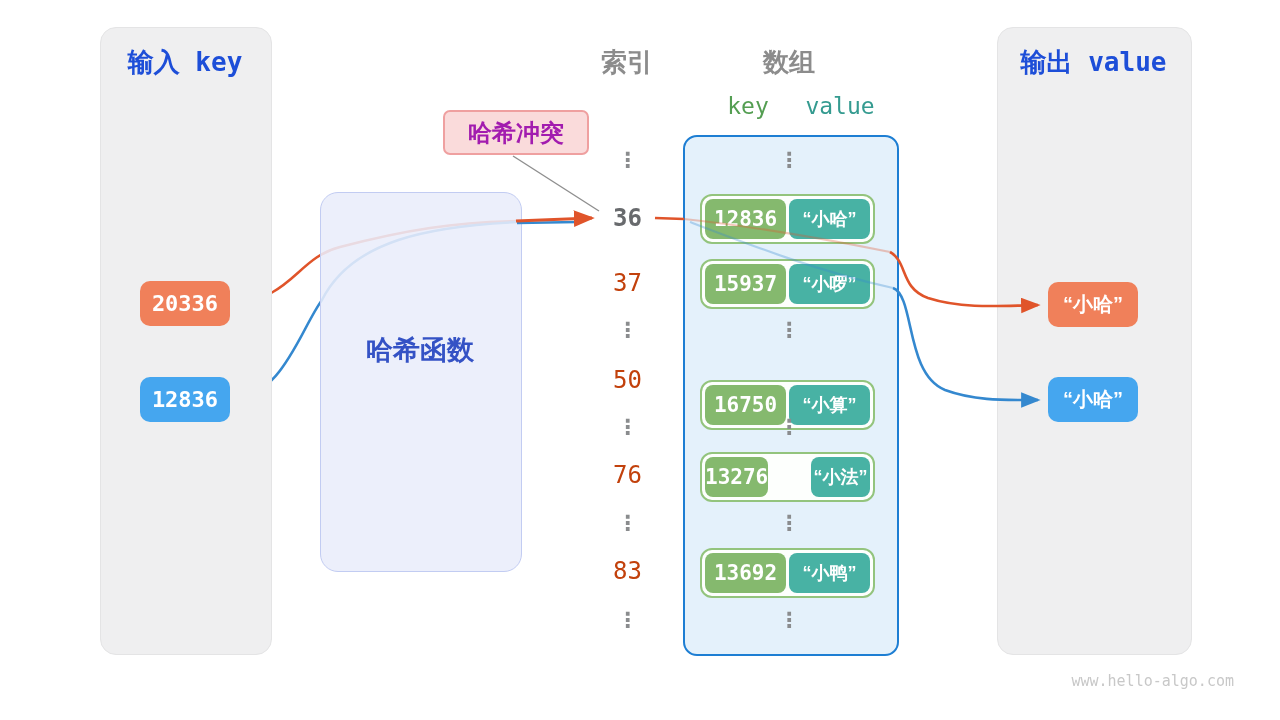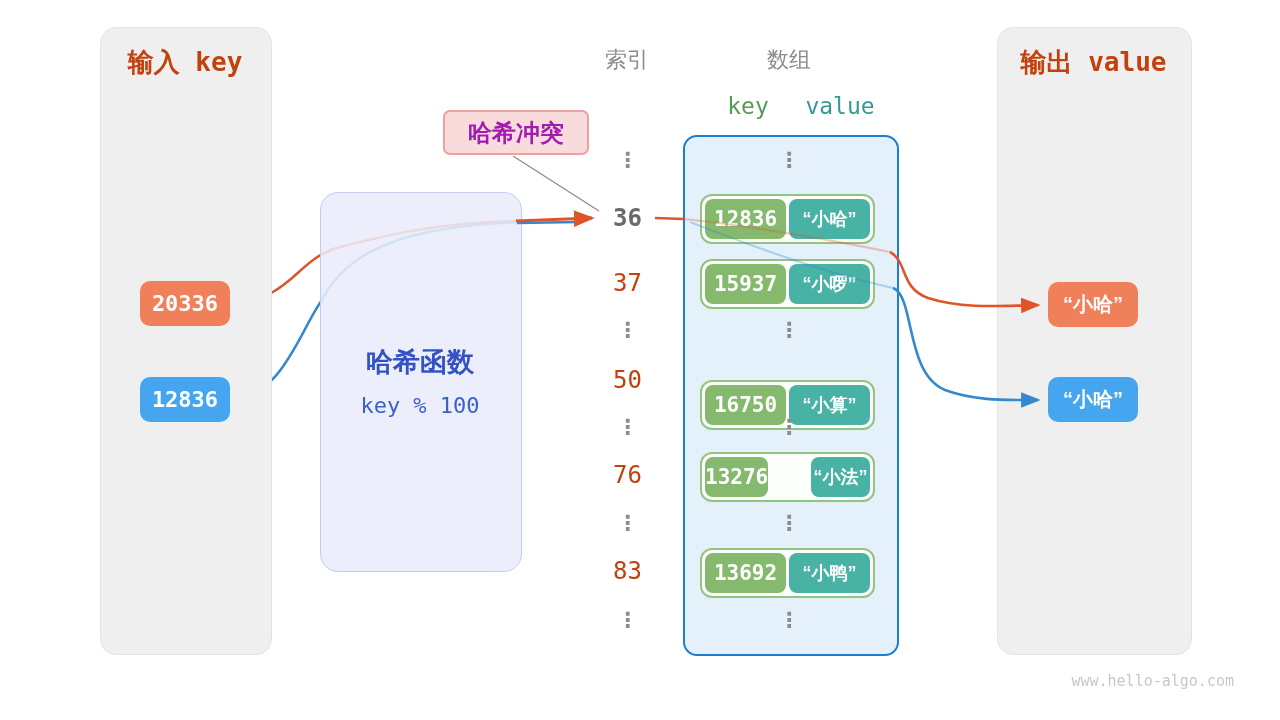--- a/index.html
+++ b/index.html
@@ -3,40 +3,40 @@
 <meta charset="utf-8">
 <style>
   html,body{margin:0;padding:0;background:#ffffff;}
   .canvas{position:relative;width:1280px;height:720px;background:#ffffff;overflow:hidden;
           font-family:"Liberation Sans","DejaVu Sans",sans-serif;}
   .abs{position:absolute;}
   .mono{font-family:"DejaVu Sans Mono","Liberation Mono",monospace;}
 
   
   .panel{background:#efeff0;border:1px solid #e4e4e5;border-radius:16px;z-index:2;}
-  .panel-title{font-size:26px;font-weight:bold;color:#c2410c;text-align:center;z-index:3;}
+  .panel-title{font-size:26px;font-weight:bold;color:#1d4ed8;text-align:center;z-index:3;}
 
   
   .pill{border-radius:10px;color:#ffffff;text-align:center;z-index:4;}
   .pill.key-num{font-size:22px;font-weight:bold;line-height:45px;}
   .pill.val-cn{font-size:20px;font-weight:bold;line-height:45px;}
   .bg-orange{background:#f0805a;}
   .bg-blue{background:#45a6ef;}
 
   
   .hash-box{background:rgba(233,237,251,0.88);border:1.5px solid #c2ccf2;border-radius:18px;z-index:2;}
   .hash-title{font-size:27px;font-weight:600;color:#3452c5;text-align:center;z-index:3;}
   .hash-formula{font-size:22px;color:#3a5fcc;text-align:center;z-index:3;}
 
   
   .collision{background:#fadbdb;border:2px solid #efa0a0;border-radius:7px;
              font-size:24px;font-weight:bold;color:#a21caf;text-align:center;line-height:41px;z-index:4;}
 
   
-  .col-title{font-size:22px;font-weight:normal;color:#8c8c8c;text-align:center;z-index:3;}
+  .col-title{font-size:26px;font-weight:bold;color:#8c8c8c;text-align:center;z-index:3;}
   .kv-head{font-size:23px;text-align:center;z-index:3;}
   .kv-key{color:#549e52;}
   .kv-val{color:#359b90;}
 
   
   .idx{font-size:24px;color:#c2410c;text-align:center;line-height:30px;z-index:3;}
   .idx.bold{font-weight:bold;color:#686a6d;}
   .dots{font-size:21px;font-weight:bold;color:#8a8c8e;text-align:center;line-height:30px;z-index:3;}
 
   
@@ -61,22 +61,21 @@
     <path d="M230,303 C292,301 296,258 340,247 C405,230 455,222 519,221" fill="none" stroke="#e0542a" stroke-width="2.5"></path>
     <path d="M230,400 C282,398 300,330 322,300 C352,240 430,226 519,222" fill="none" stroke="#3488cf" stroke-width="2.5"></path>
   </svg>
 
   <div class="abs panel" style="left:100px;top:27px;width:170px;height:626px;"></div>
   <div class="abs panel-title mono" style="left:100px;top:45px;width:170px;">输入 key</div>
   <div class="abs pill key-num mono bg-orange" style="left:140px;top:281px;width:90px;height:45px;">20336</div>
   <div class="abs pill key-num mono bg-blue" style="left:140px;top:377px;width:90px;height:45px;">12836</div>
 
   <div class="abs hash-box" style="left:320px;top:192px;width:200px;height:378px;"></div>
-  <div class="abs hash-title" style="left:320px;top:344px;width:200px;">哈希函数</div>
-  <div class="abs hash-formula mono" style="left:320px;top:393px;width:200px;">key % 100</div>
+  <div class="abs hash-title" style="left:320px;top:332px;width:200px;">哈希函数</div>
 
   <div class="abs collision" style="left:443px;top:110px;width:142px;height:41px;">哈希冲突</div>
 
   <div class="abs col-title" style="left:577px;top:45px;width:100px;">索引</div>
   <div class="abs col-title" style="left:739px;top:45px;width:100px;">数组</div>
   <div class="abs kv-head kv-key mono" style="left:713px;top:93px;width:70px;">key</div>
   <div class="abs kv-head kv-val mono" style="left:795px;top:93px;width:90px;">value</div>
 
   <div class="abs dots" style="left:595px;top:145px;width:65px;">⋮</div>
   <div class="abs idx bold mono" style="left:595px;top:203px;width:65px;">36</div>

